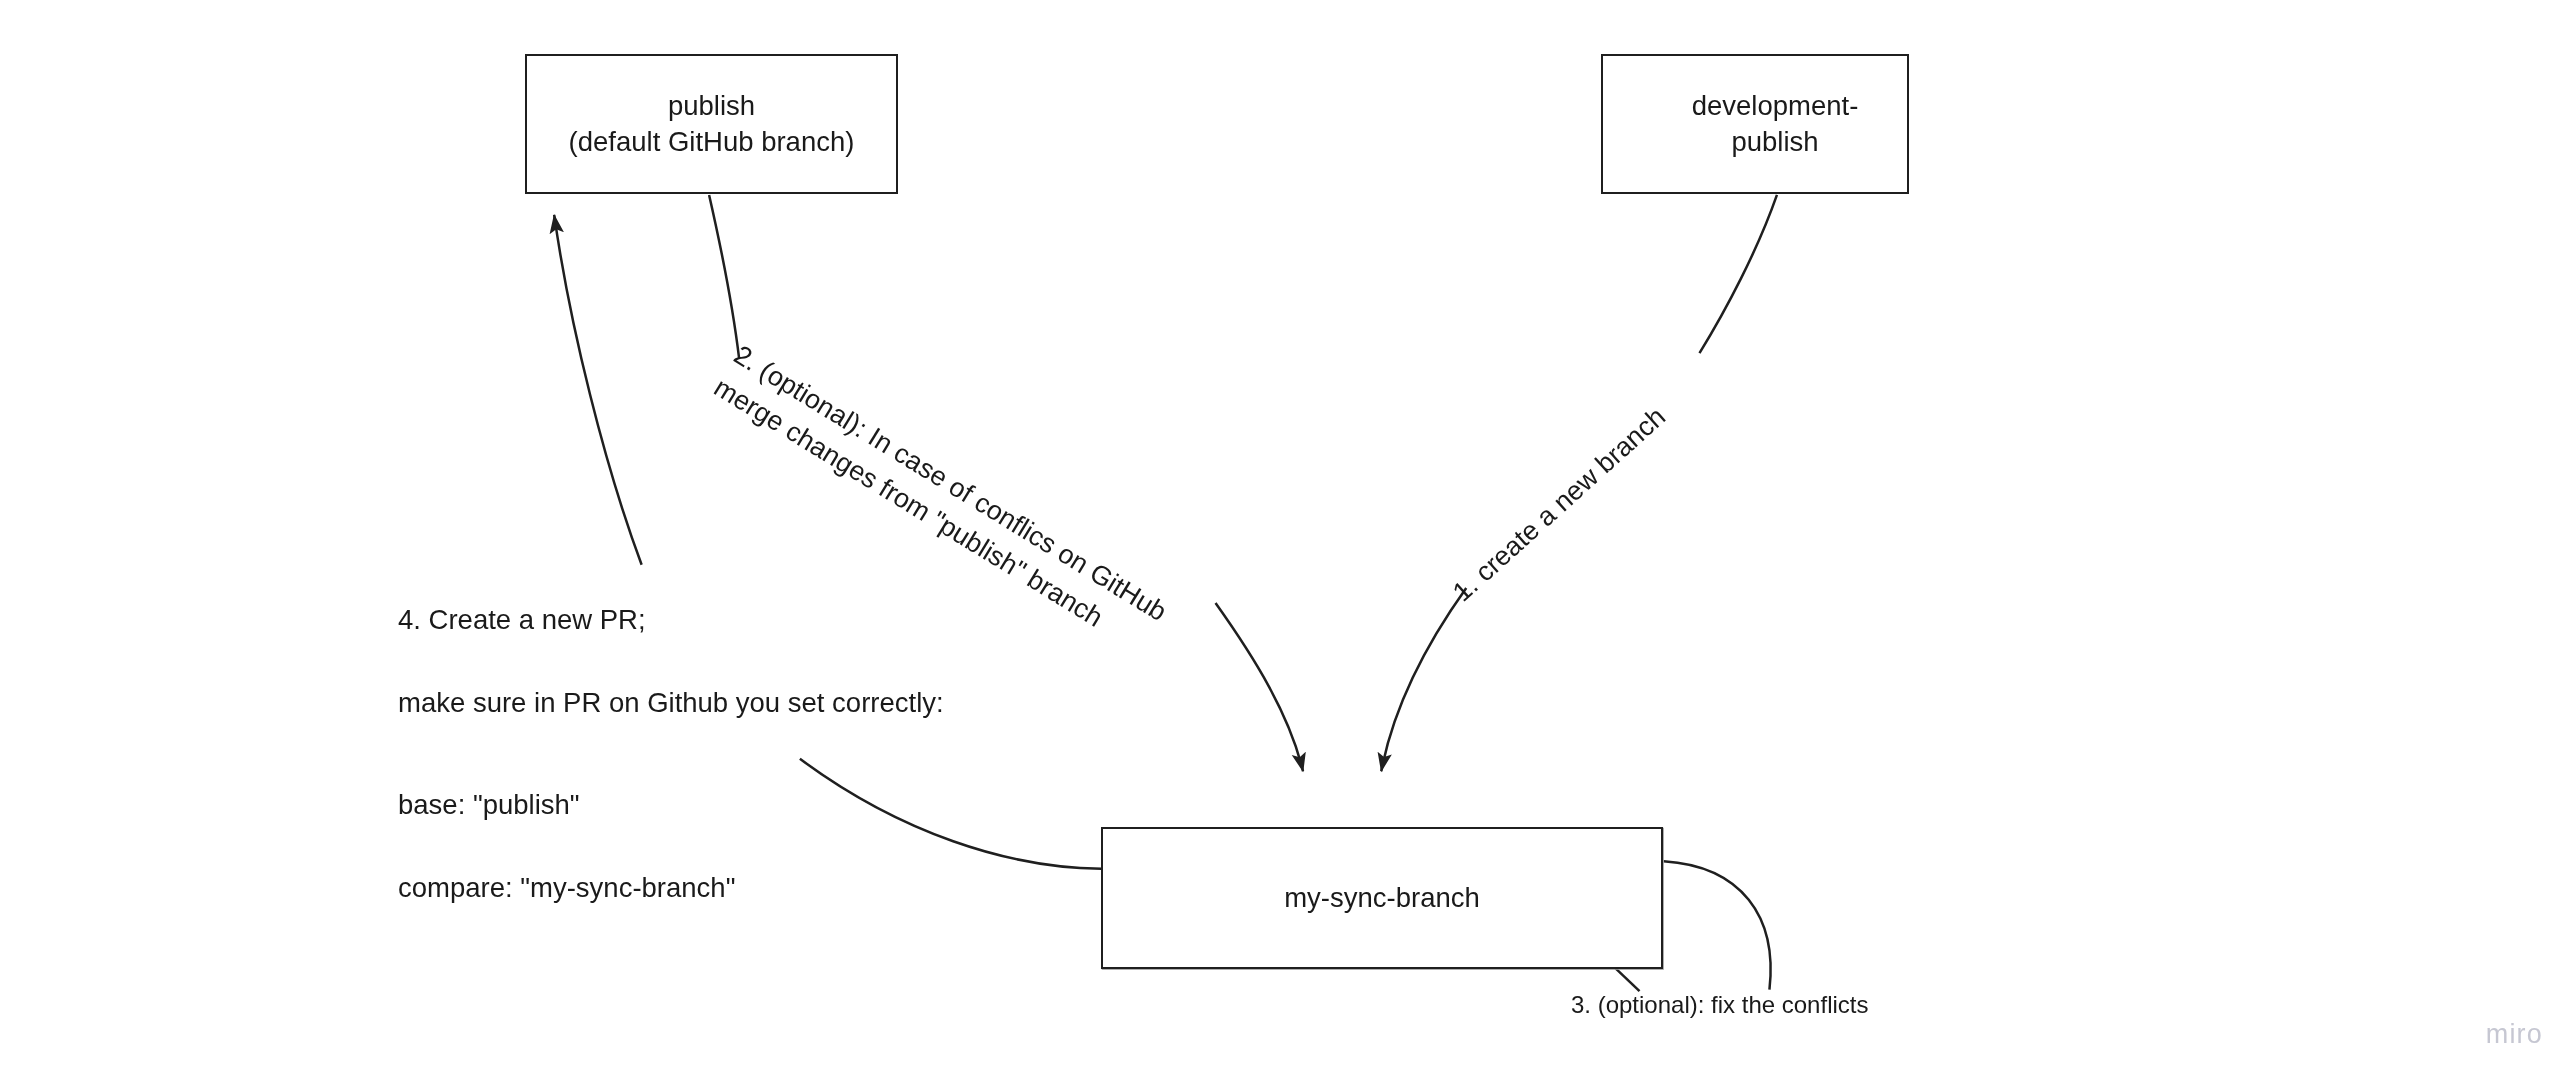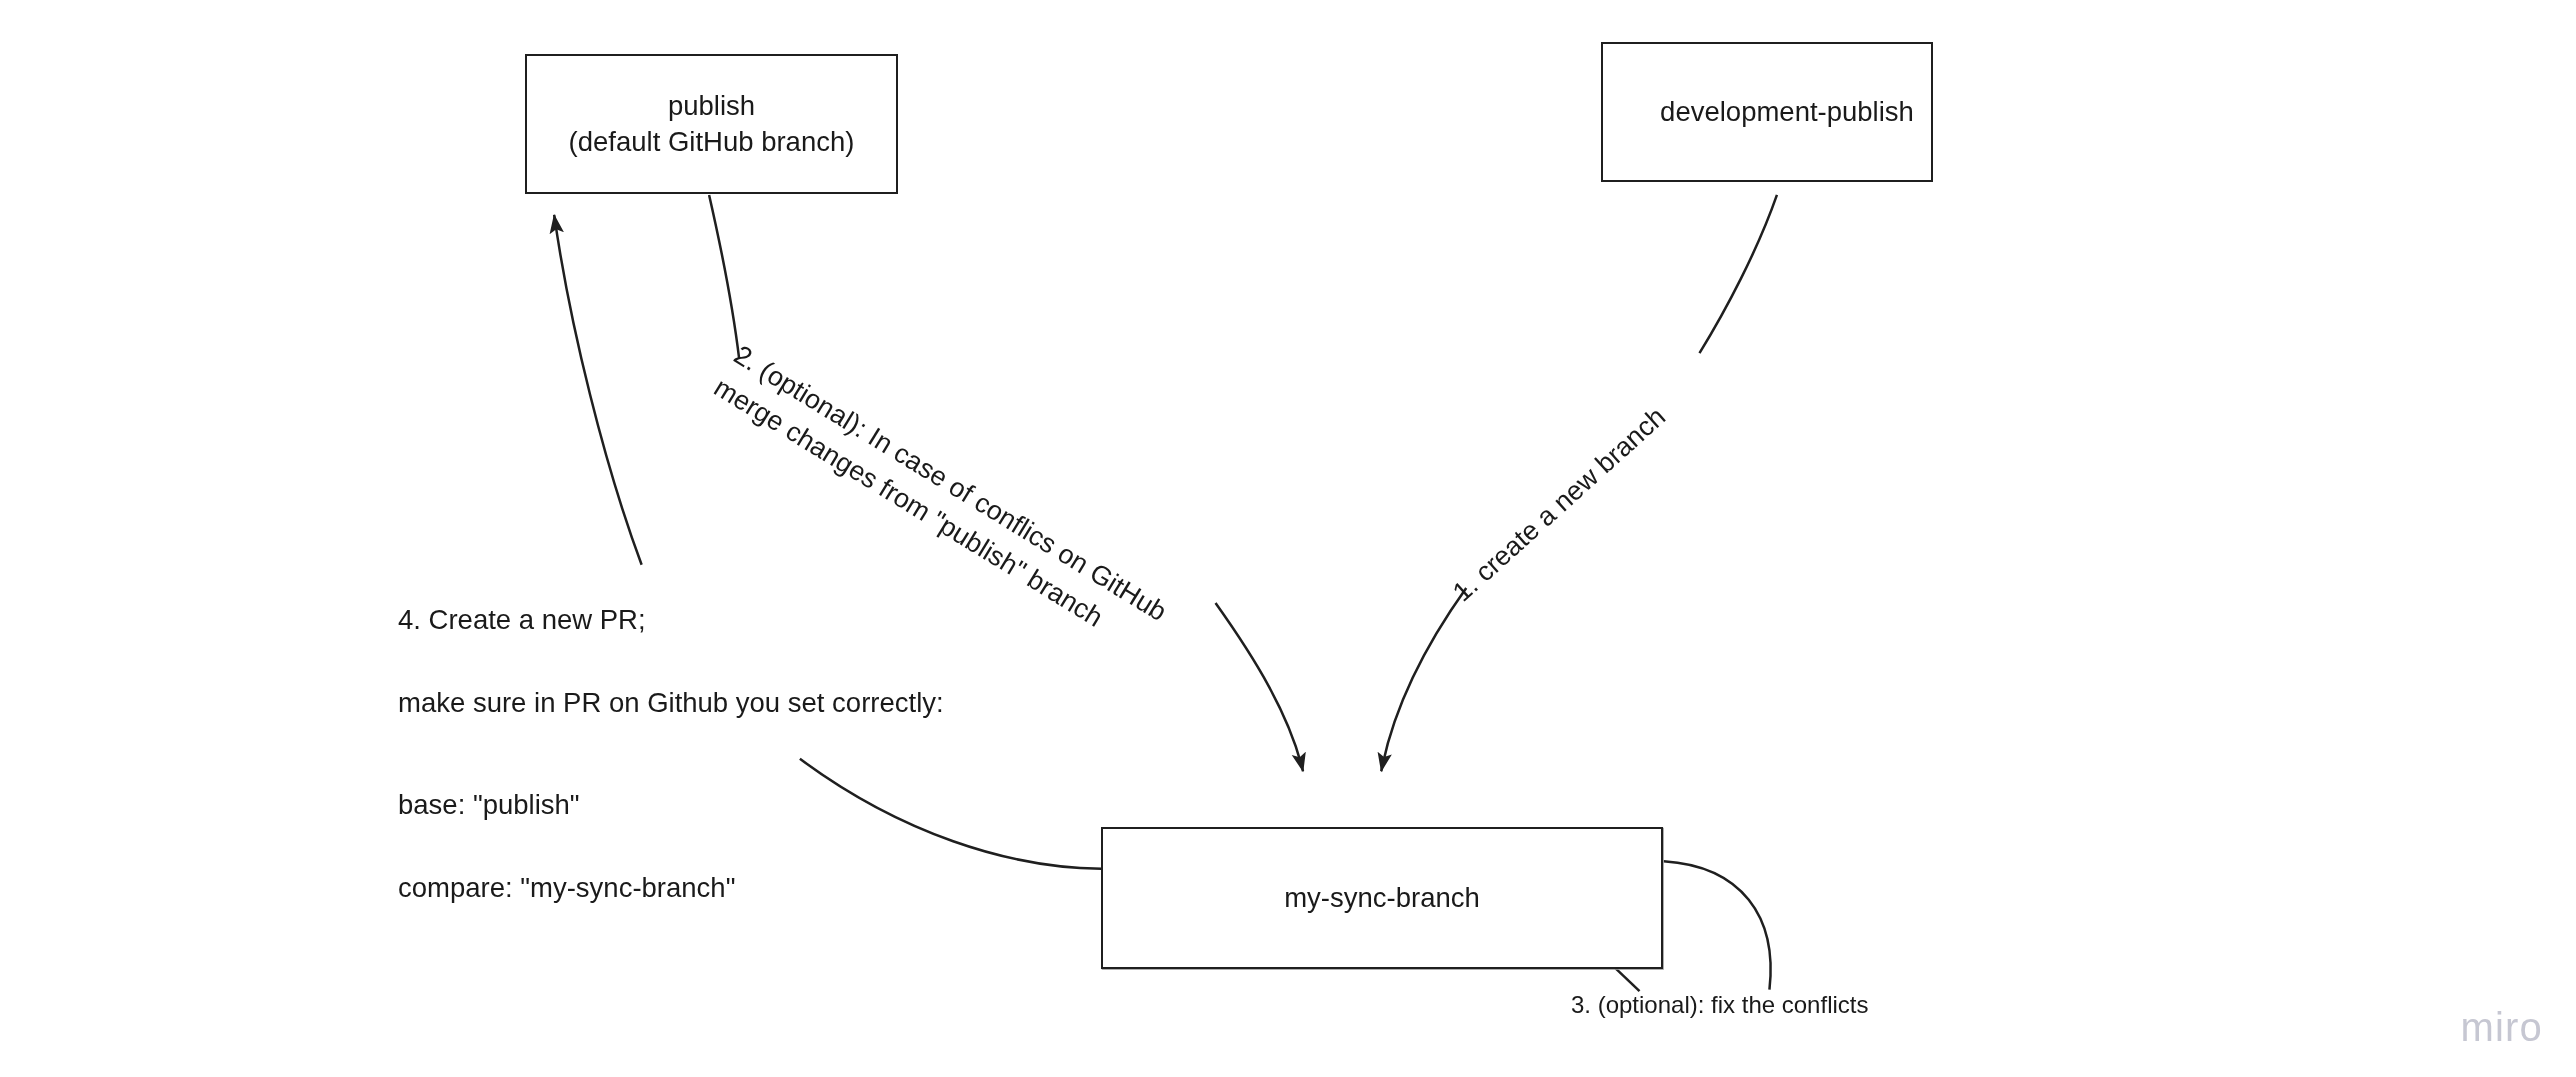--- a/index.html
+++ b/index.html
@@ -48,22 +48,22 @@
     padding: 0 8.3px;
   }
   #node-publish {
     left: 525px;
     top: 54px;
     width: 373px;
     height: 140px;
   }
   #node-development-publish {
     left: 1601px;
-    top: 42px;
-    width: 332px;
+    top: 54px;
+    width: 308px;
     height: 140px;
     padding-left: 40px;
   }
   #node-my-sync-branch {
     left: 1101px;
     top: 793px;
     width: 562px;
     height: 142px;
     box-shadow: 0.8px 0.8px 0 0 #9b9b9b;
     margin-top: 34px;
@@ -102,21 +102,21 @@
     line-height: 1.50;
   }
   #label-create-pr .blank-line {
     display: block;
     height: 20px;
   }
   #watermark-miro {
     position: absolute;
     right: 33px;
     bottom: 27px;
-    font-size: 40px;
+    font-size: 27px;
     letter-spacing: 1.2px;
     color: #c6c7d2;
     font-family: "Liberation Sans", sans-serif;
   }
 </style>
 </head>
 <body>
 
 <div id="canvas">
 

